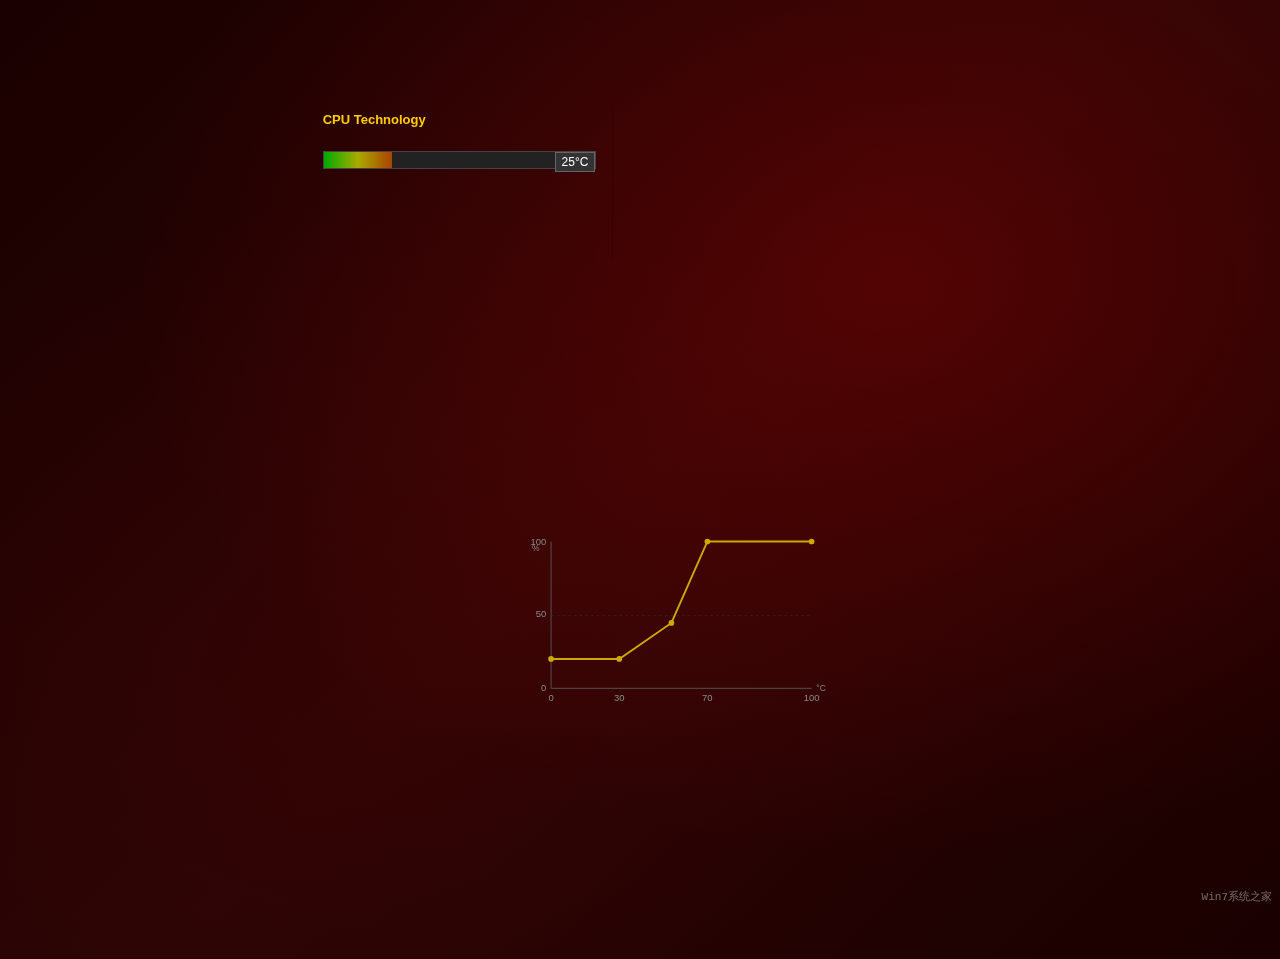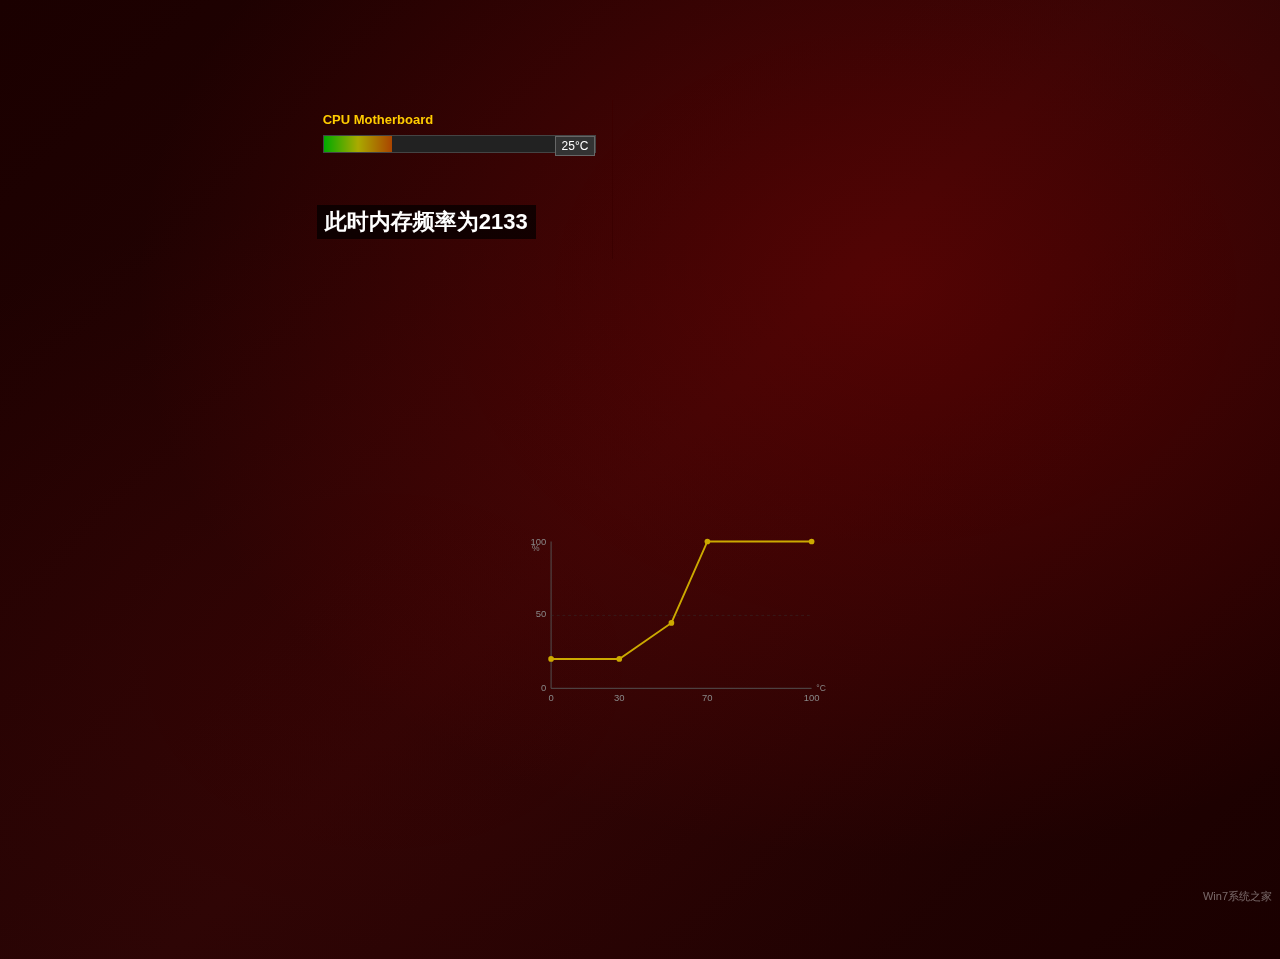--- a/index.html
+++ b/index.html
@@ -159,21 +159,21 @@
     }
 
     .cpu-temp-section {
       flex: 1;
       padding: 12px 16px;
       border-right: 1px solid #3a0000;
       position: relative;
     }
 
     .temp-bar-container {
-      margin-top: 8px;
+      margin-top: 24px;
       position: relative;
     }
 
     .temp-bar-bg {
       width: 100%;
       height: 18px;
       background: #222;
       border: 1px solid #444;
       position: relative;
     }
@@ -599,20 +599,21 @@
     }
 
     
     .watermark {
       position: absolute;
       bottom: 55px;
       right: 8px;
       color: rgba(255,255,255,0.4);
       font-size: 11px;
       z-index: 10;
+      font-family: Liberation Mono, monospace;
     }
   </style>
 </head>
 <body>
 
 <div class="main-container">
   <div class="bg-overlay"></div>
 
   <div class="top-bar">
 
@@ -660,28 +661,27 @@
 
         <div class="info-section">
           <div class="section-title">Information</div>
           <div class="info-text">ROG MAXIMUS X APEX   BIOS Ver. 0802</div>
           <div class="info-text">Intel(R) Core(TM) i7-8700K CPU @ 3.70GHz</div>
           <div class="info-text">Speed: 3700 MHz</div>
           <div class="info-text">Memory: 16384 MB (DDR4 2133MHz)</div>
         </div>
 
         <div class="cpu-temp-section">
-          <div class="section-title">CPU Motherboard</div>
+          <div class="section-title">CPU Technology</div>
           <div class="temp-bar-container">
             <div class="temp-bar-bg">
               <div class="temp-bar-fill" style="width:25%"></div>
               <span class="temp-value-badge" style="position:absolute;right:0;top:0;background:#333;border:1px solid #666;color:#fff;font-size:12px;padding:2px 6px;">25°C</span>
             </div>
           </div>
-          <div class="chinese-overlay">此时内存频率为2133</div>
         </div>
 
         <div class="voltage-section">
           <div class="section-title">CPU Core Voltage</div>
           <div class="voltage-value">1.056 V</div>
           <div class="mb-temp-title">Motherboard Temperature</div>
           <div class="mb-temp-value">18°C</div>
         </div>
       </div>
 

